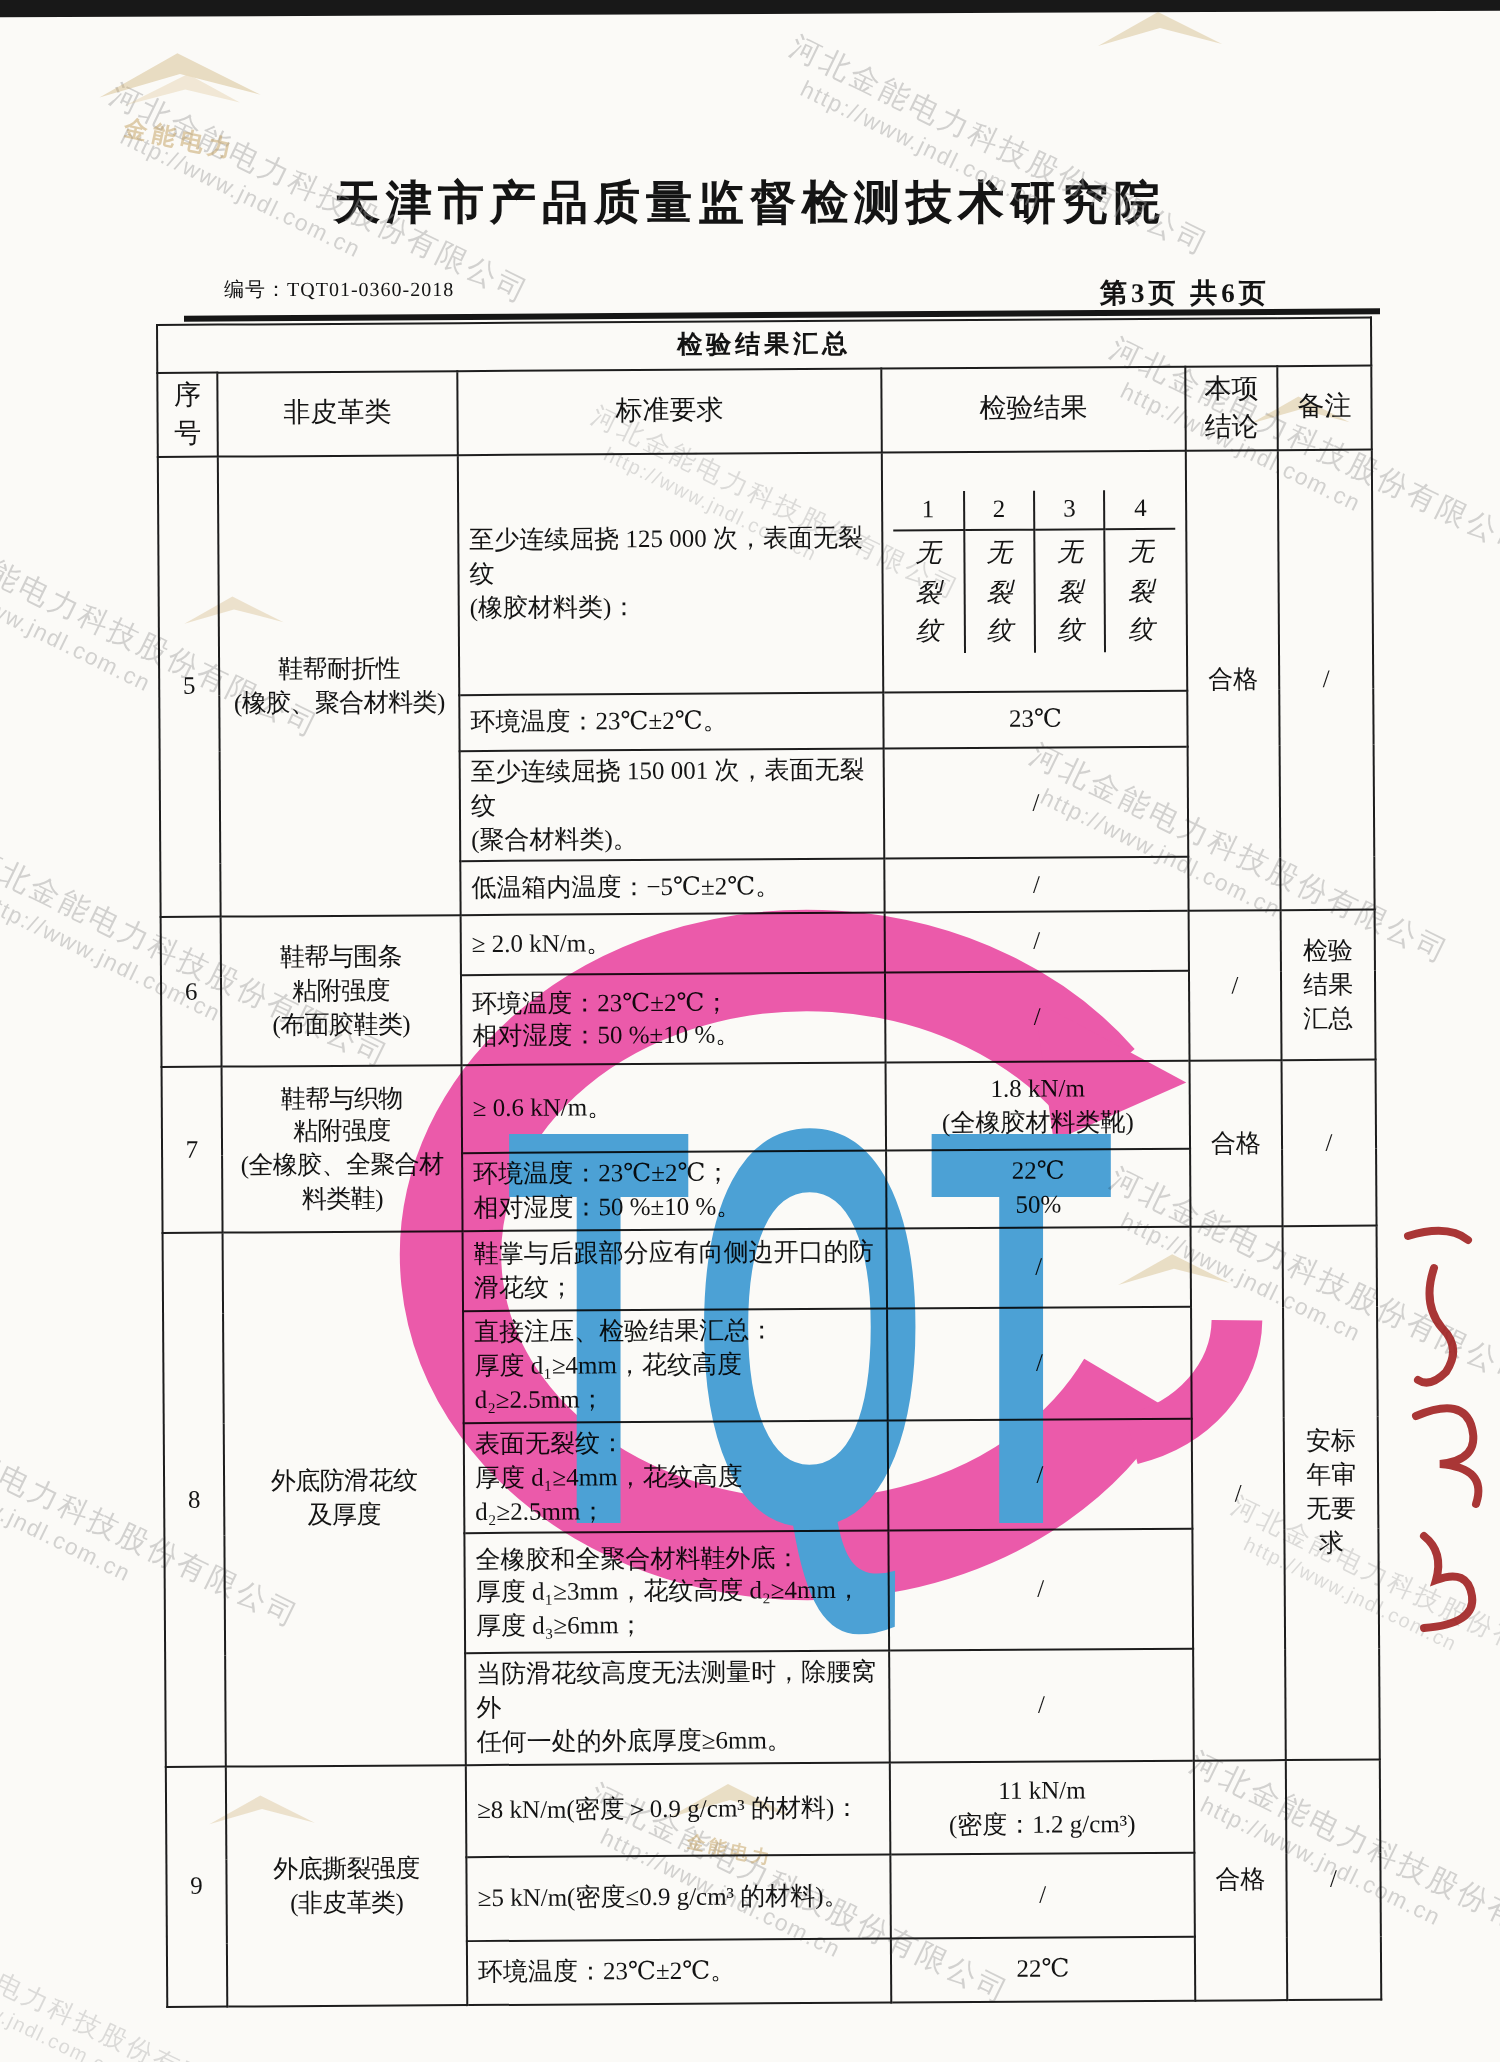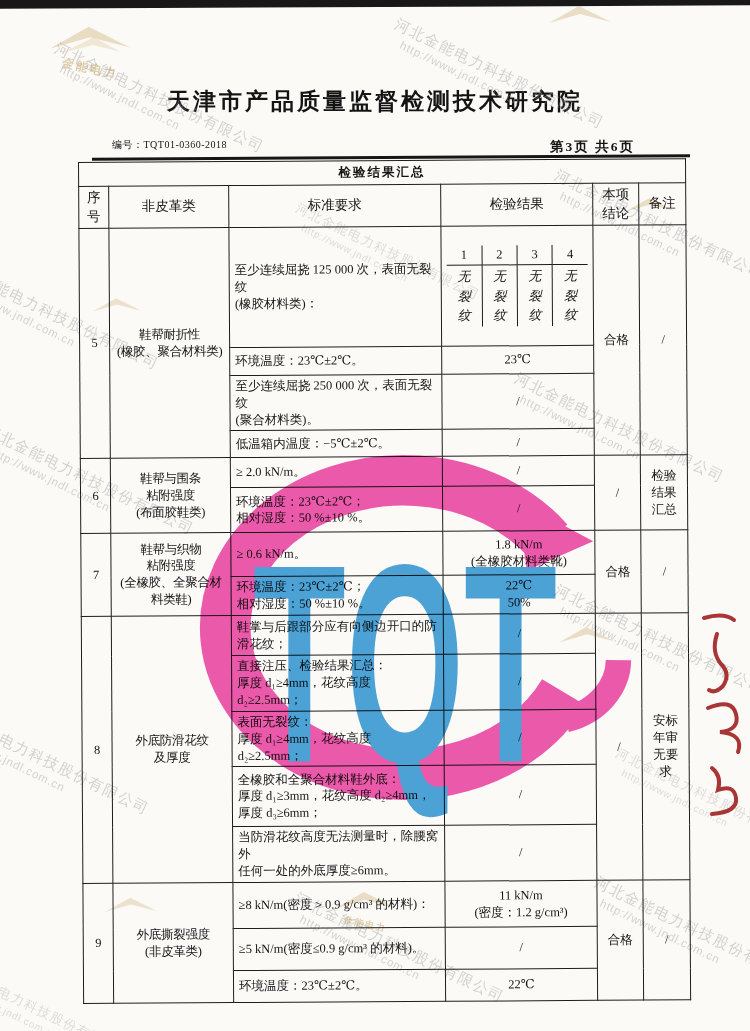--- a/index.html
+++ b/index.html
@@ -214,21 +214,21 @@
         </tbody></table>
       </td>
       <td class="concl" rowspan="4">合格</td>
       <td class="remark" rowspan="4">/</td>
     </tr>
     <tr style="height:28px">
       <td class="req">环境温度：23℃±2℃。</td>
       <td class="result">23℃</td>
     </tr>
     <tr style="height:36px">
-      <td class="req">至少连续屈挠 250 000 次，表面无裂纹
+      <td class="req">至少连续屈挠 150 001 次，表面无裂纹
 (聚合材料类)。</td>
       <td class="result">/</td>
     </tr>
     <tr style="height:27px">
       <td class="req">低温箱内温度：−5℃±2℃。</td>
       <td class="result">/</td>
     </tr>
 
     <tr style="height:30px">
       <td class="no" rowspan="2">6</td>

